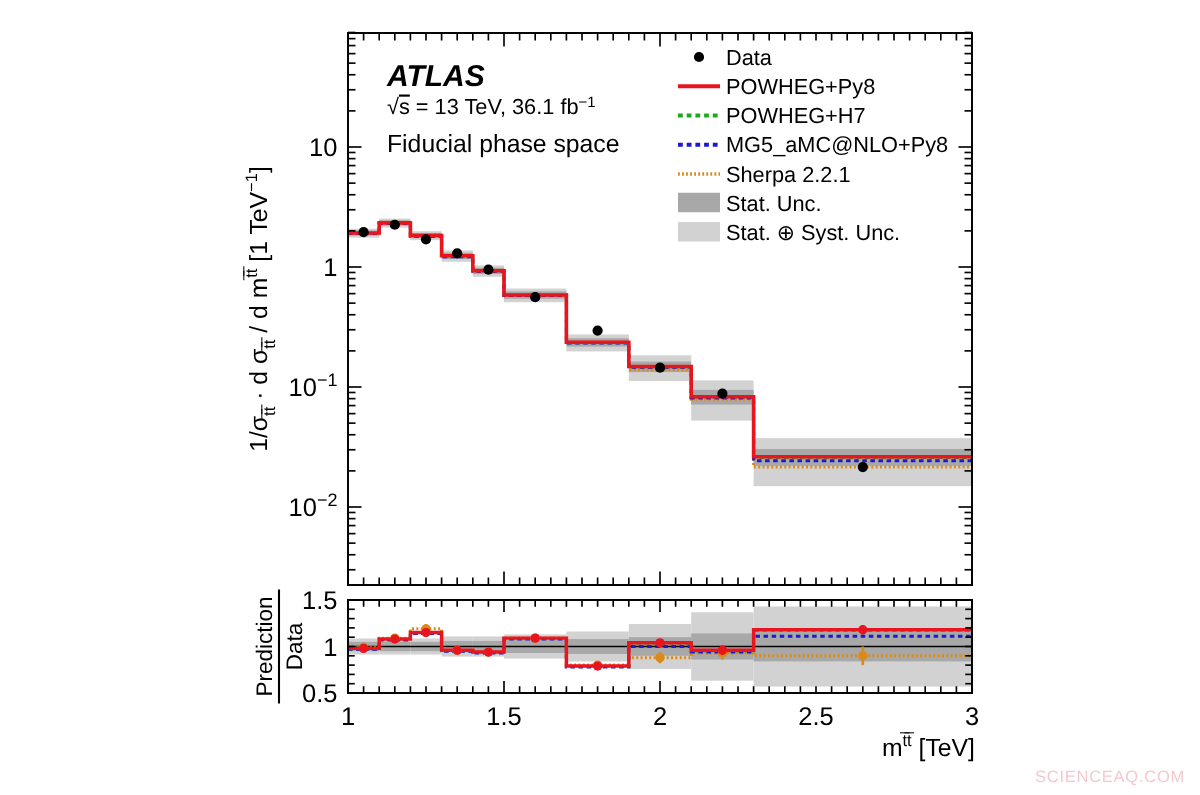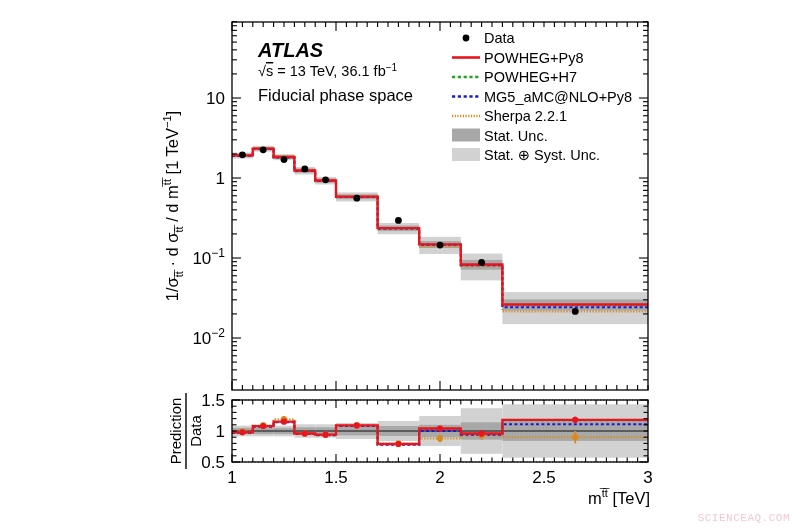--- a/index.html
+++ b/index.html
@@ -6,21 +6,21 @@
   body{
     width:800px;height:530px;background:#ffffff;overflow:hidden;
     font-family:"Liberation Sans", sans-serif;
     position:relative;
   }
   #figure{position:absolute;left:0;top:0;width:800px;height:530px;}
   svg{display:block;}
   .watermark{
     position:absolute;right:10px;bottom:6px;
     font-size:11px;letter-spacing:.5px;
-    color:#f3c9cf;font-family:Liberation Mono, monospace;
+    color:#f3c9cf;font-family:Liberation Sans, sans-serif;
   }
 </style>
 </head>
 <body>
 
 <div id="figure">
   <svg id="plot-svg" width="800" height="530" viewBox="0 0 800 530">
       <g>
         <rect x="232" y="22" width="416" height="368" fill="#fff"></rect>
         <g>

